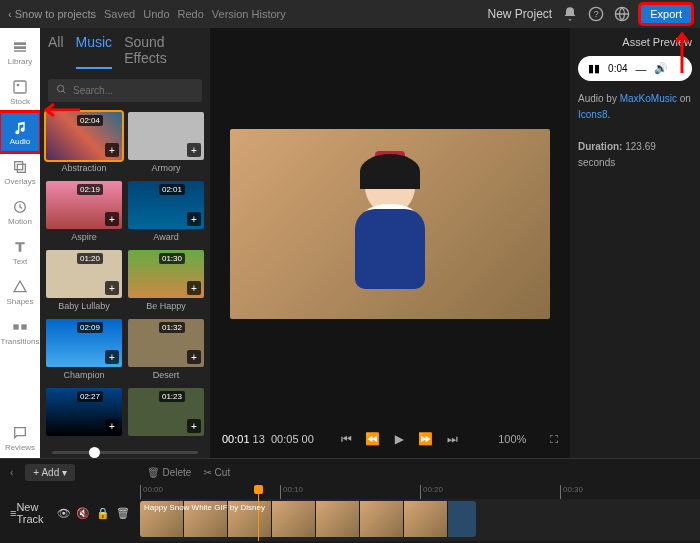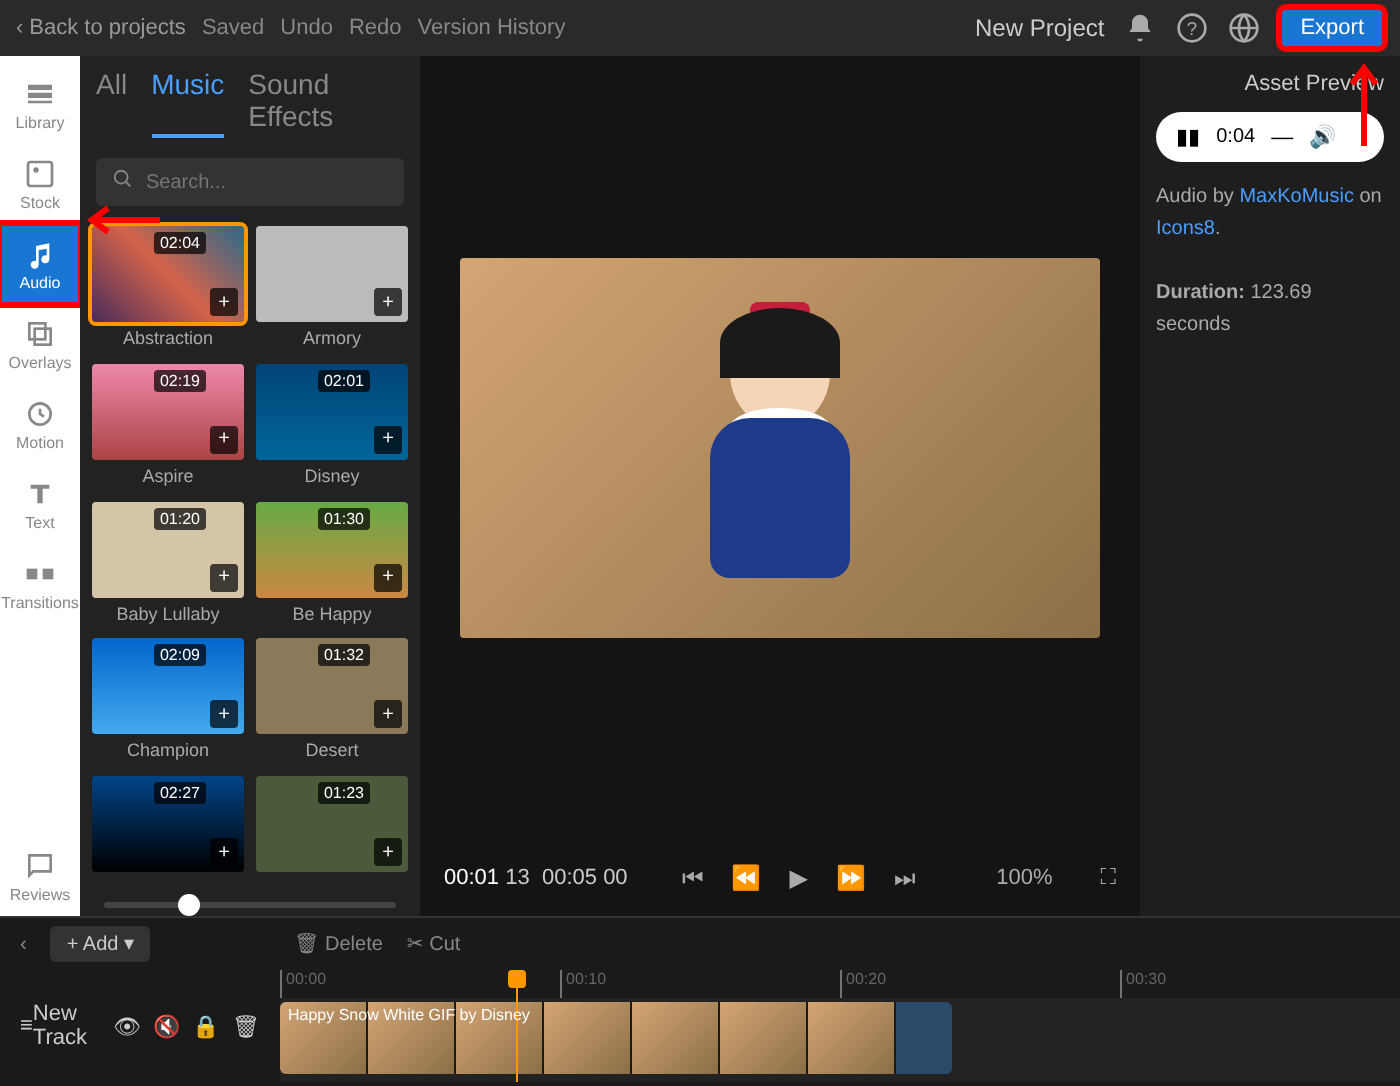--- a/index.html
+++ b/index.html
@@ -72,21 +72,21 @@
 svg{fill:currentColor}
 .spacer{flex:1}
 </style>
 </head>
 <body>
 
 <div class="topbar">
   <div class="left">
     <span class="back">
       <span>‹</span>
-      <span>Back to projects</span>
+      <span>Snow to projects</span>
     </span>
     <span class="txt">Saved</span>
     <span class="txt">Undo</span>
     <span class="txt">Redo</span>
     <span class="txt">Version History</span>
   </div>
   <div class="center">New Project</div>
   <div class="right">
     <span class="icon-btn">
         <svg viewBox="0 0 24 24">
@@ -142,20 +142,26 @@
           <circle cx="12" cy="12" r="8" fill="none" stroke="currentColor" stroke-width="2"></circle>
           <path d="M12 8v4l3 2" stroke="currentColor" stroke-width="2" fill="none"></path>
         </svg>
         <span class="lbl">Motion</span>
       </div>
     <div class="side-item">
         <svg viewBox="0 0 24 24">
           <path d="M5 5h14v3h-5v11h-4V8H5z"></path>
         </svg>
         <span class="lbl">Text</span>
+      </div>
+    <div class="side-item">
+        <svg viewBox="0 0 24 24">
+          <path d="M12 3l9 16H3z" fill="none" stroke="currentColor" stroke-width="2"></path>
+        </svg>
+        <span class="lbl">Shapes</span>
       </div>
     <div class="side-item">
         <svg viewBox="0 0 24 24">
           <rect x="2" y="8" width="8" height="8"></rect>
           <rect x="14" y="8" width="8" height="8"></rect>
         </svg>
         <span class="lbl">Transitions</span>
       </div>
     <div class="spacer"></div>
     <div class="side-item">
@@ -198,21 +204,21 @@
             <span class="dur">02:19</span>
             <span class="addbtn">+</span>
           </div>
           <div class="card-lbl">Aspire</div>
         </div>
         <div class="card">
           <div class="thumb " style="background:linear-gradient(#047,#069)">
             <span class="dur">02:01</span>
             <span class="addbtn">+</span>
           </div>
-          <div class="card-lbl">Disney</div>
+          <div class="card-lbl">Award</div>
         </div>
         <div class="card">
           <div class="thumb " style="background:#d4c4a8">
             <span class="dur">01:20</span>
             <span class="addbtn">+</span>
           </div>
           <div class="card-lbl">Baby Lullaby</div>
         </div>
         <div class="card">
           <div class="thumb " style="background:linear-gradient(#6a4,#c84)">

